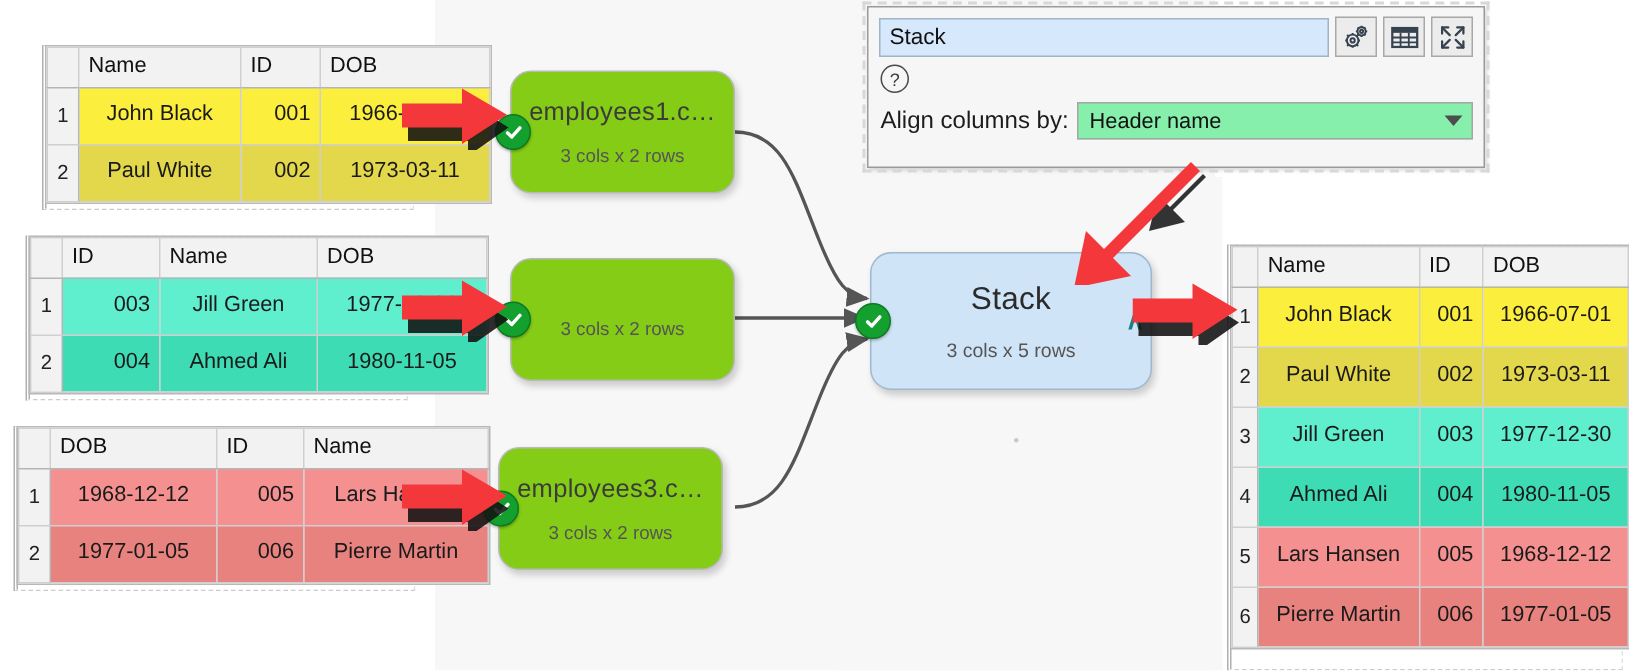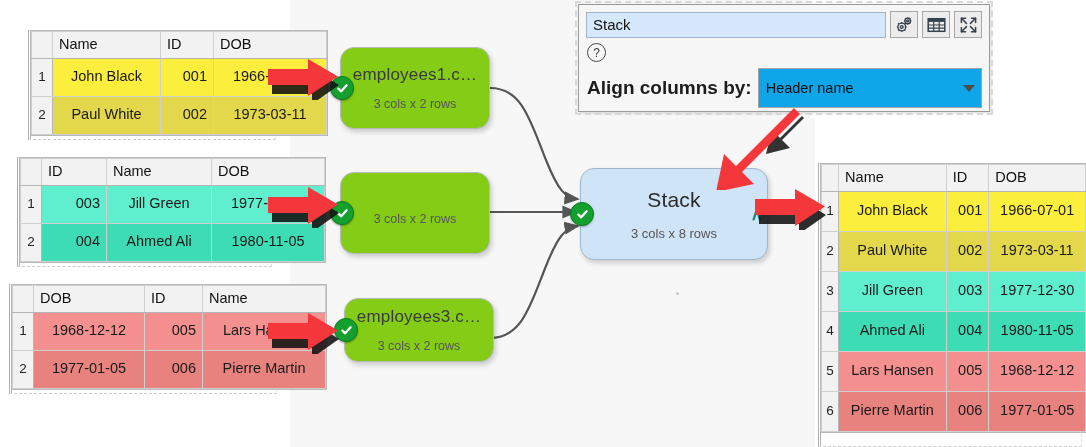--- a/index.html
+++ b/index.html
@@ -126,24 +126,24 @@
     color:#34404d;
   }
   .panel-row2{display:flex;align-items:center;gap:6px;padding:1px 7px 2px 8px;}
   .help-icon{
     width:17px;height:17px;border-radius:50%;border:1.6px solid #4a4a4a;
     display:flex;align-items:center;justify-content:center;
     font-size:12px;color:#3a3a3a;flex:none;line-height:1;
   }
   .panel-desc{font-size:14.5px;color:#1c1c1c;white-space:nowrap;overflow:hidden;}
   .panel-row3{display:flex;align-items:center;gap:6px;padding:4px 7px 0 8px;}
-  .panel-label{font-size:19px;color:#1c1c1c;white-space:nowrap;font-weight:bold;}
+  .panel-label{font-size:16px;color:#1c1c1c;white-space:nowrap;}
   .combo{
-    flex:1;height:40px;box-sizing:border-box;
-    background:#0ea5e9;border:1px solid #a5a5a5;
+    flex:1;height:25px;box-sizing:border-box;
+    background:#86efac;border:1px solid #a5a5a5;
     display:flex;align-items:center;justify-content:space-between;
     padding:0 6px 0 7px;font-size:14.5px;color:#111;
   }
   .combo .caret{
     width:0;height:0;border-left:6px solid transparent;border-right:6px solid transparent;
     border-top:7px solid #4d4d4d;
   }
 
   
   .ann{position:absolute;pointer-events:none;}
@@ -256,38 +256,38 @@
 
 <div class="node pink" style="left:340px;top:172px;width:150px;height:82px;">
   <span class="ok-badge">
     <svg width="13" height="13" viewBox="0 0 13 13">
         <path d="M2.4 6.6 L5.2 9.3 L10.6 3.3" stroke="#fff" stroke-width="2.3" fill="none" stroke-linecap="round" stroke-linejoin="round"></path>
       </svg>
   </span>
   <span class="node-sub">3 cols x 2 rows</span>
 </div>
 
-<div class="node pink" style="left:344px;top:298px;width:150px;height:64px;">
+<div class="node pink" style="left:332px;top:298px;width:150px;height:82px;">
   <span class="ok-badge">
     <svg width="13" height="13" viewBox="0 0 13 13">
         <path d="M2.4 6.6 L5.2 9.3 L10.6 3.3" stroke="#fff" stroke-width="2.3" fill="none" stroke-linecap="round" stroke-linejoin="round"></path>
       </svg>
   </span>
   <span class="node-title">employees3.c…</span>
   <span class="node-sub">3 cols x 2 rows</span>
 </div>
 
 <div class="node blue" style="left:580px;top:168px;width:188px;height:92px;">
   <span class="ok-badge">
     <svg width="13" height="13" viewBox="0 0 13 13">
         <path d="M2.4 6.6 L5.2 9.3 L10.6 3.3" stroke="#fff" stroke-width="2.3" fill="none" stroke-linecap="round" stroke-linejoin="round"></path>
       </svg>
   </span>
   <span class="node-title">Stack</span>
-  <span class="node-sub">3 cols x 8 rows</span>
+  <span class="node-sub">3 cols x 5 rows</span>
   <span class="out-chev">∧</span>
 </div>
 
 <div id="props-panel">
   <div class="dashed-edge"></div>
 
   <div class="panel-row1">
     <input class="title-input" value="Stack" style="">
     <div class="icon-btn">
       <svg width="19" height="17" viewBox="0 0 20 18">

